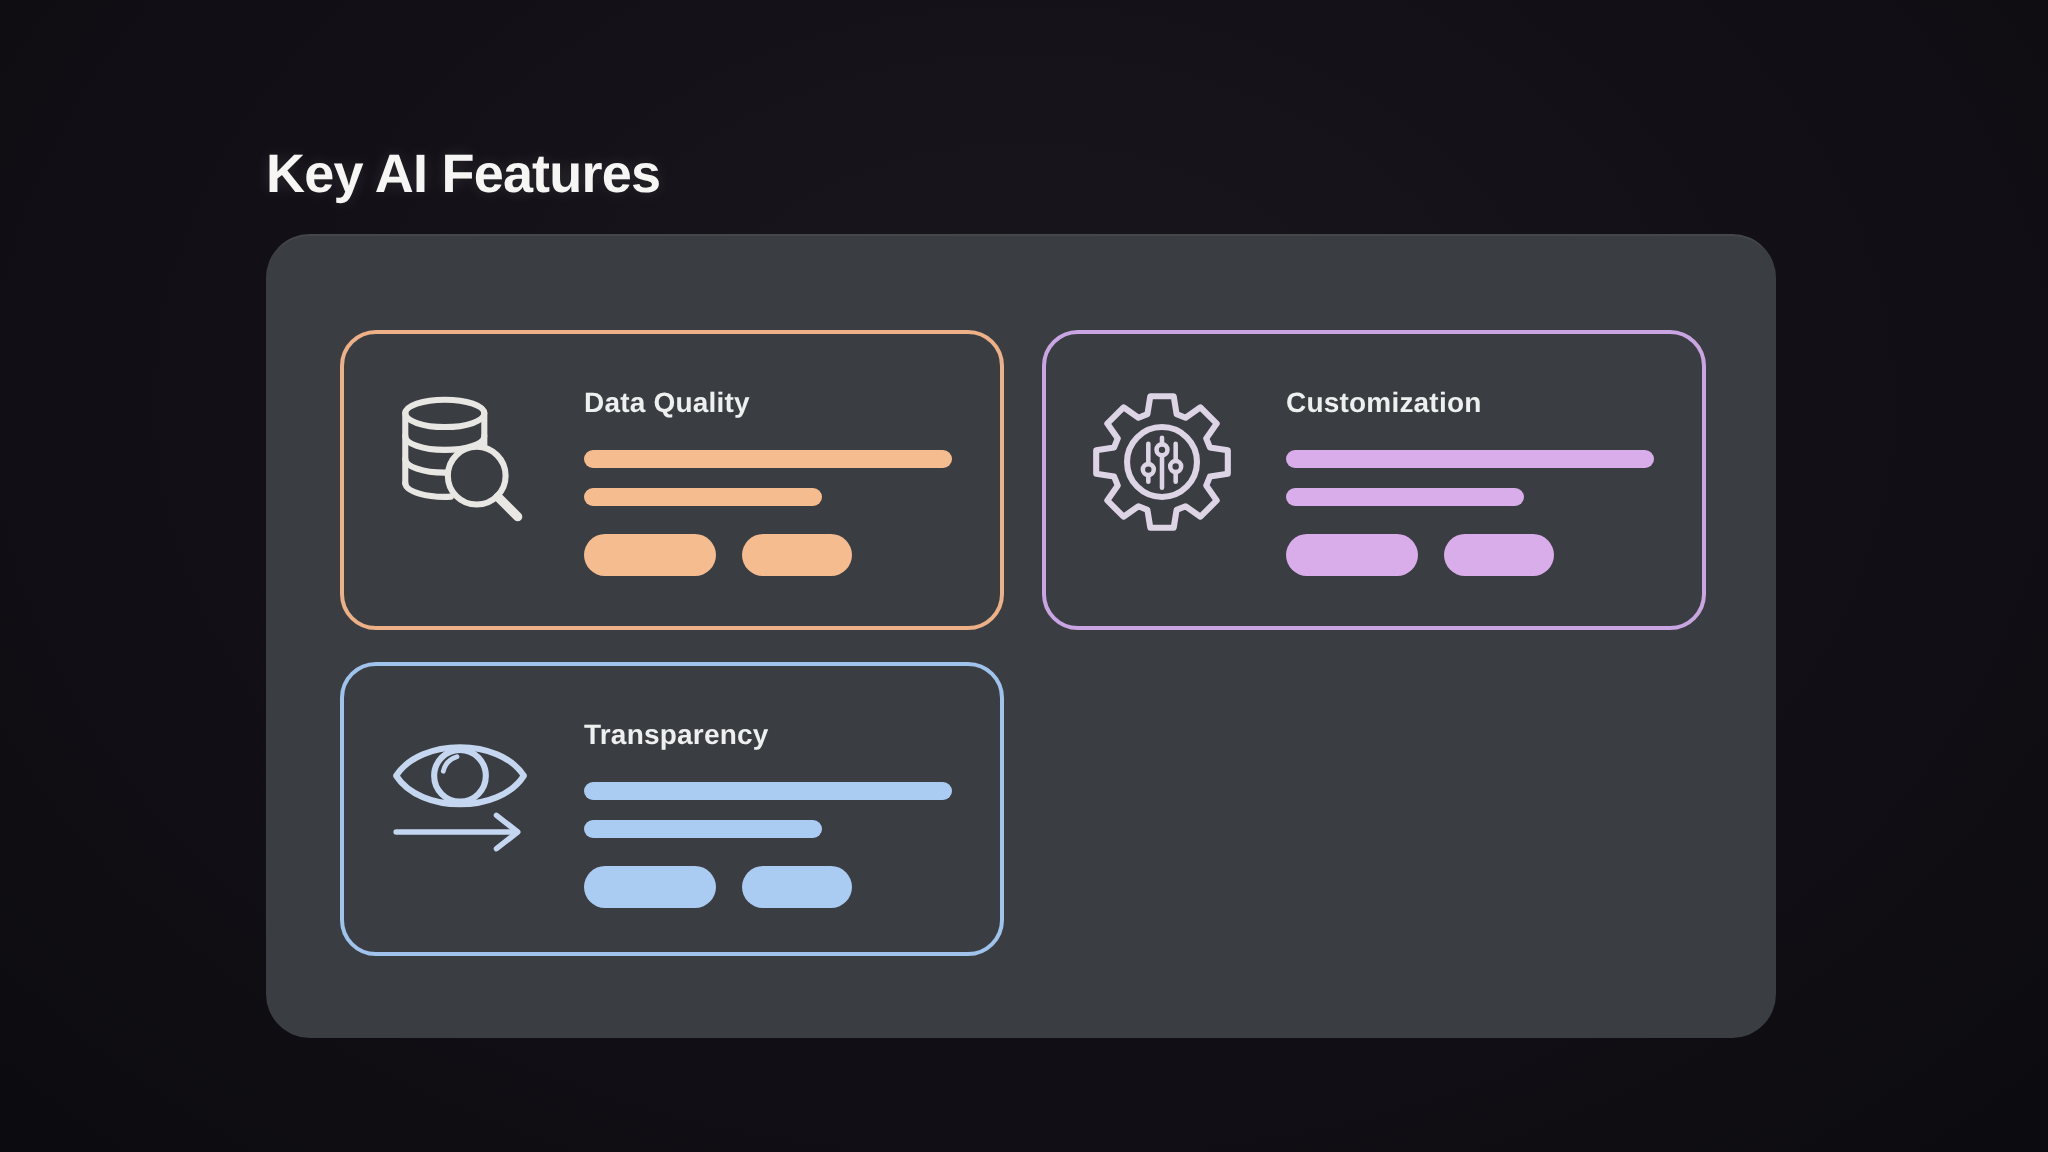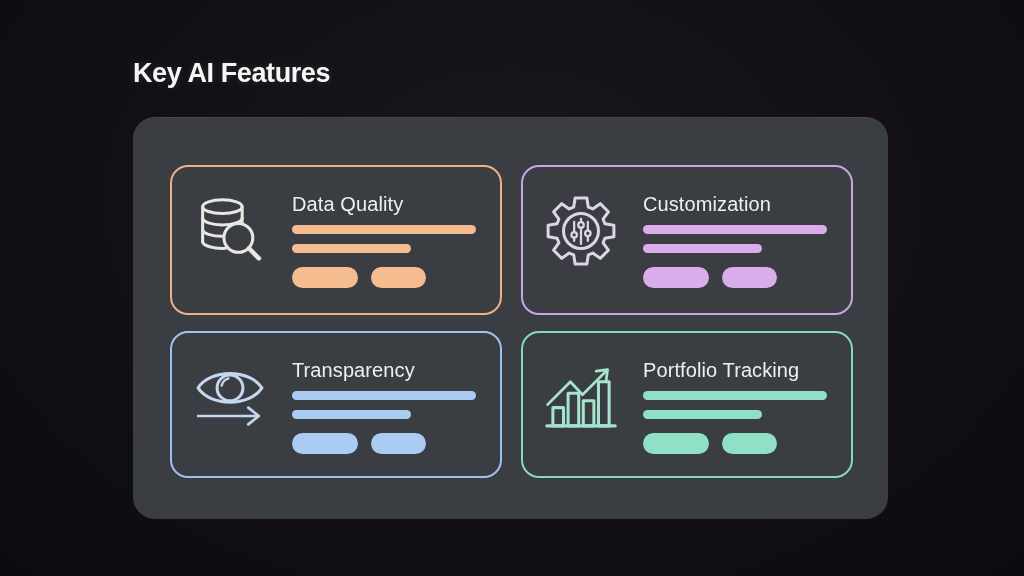--- a/index.html
+++ b/index.html
@@ -14,21 +14,21 @@
     background:var(--bg);
     font-family:"Liberation Sans", sans-serif;
   }
   .stage{
     position:relative;
     width:1024px;height:576px;
     background:radial-gradient(ellipse at 50% 35%, #1a181d 0%, #121016 55%, #0c0b0f 100%);
   }
   .slide-title{
     position:absolute;
-    left:133px;top:58px;
+    left:133px;top:72px;
     font-size:27px;
     font-weight:700;
     letter-spacing:-0.4px;
     color:var(--title-color);
     text-shadow:0 0 8px rgba(255,255,255,0.12);
   }
   .panel{
     position:absolute;
     left:133px;top:117px;
     width:755px;height:402px;
@@ -62,22 +62,22 @@
   }
   .icon svg .occlude{
     fill:var(--panel);
     stroke:var(--icon-stroke);
     stroke-linecap:round;
     stroke-linejoin:round;
   }
   .card-title{
     position:absolute;
     left:120px;top:26px;
-    font-size:20px;
-    font-weight:400;
+    font-size:14px;
+    font-weight:700;
     color:var(--card-title-color);
     letter-spacing:0.1px;
     white-space:nowrap;
     text-align:center;
   }
   .ph-line{
     position:absolute;
     left:120px;
     height:9px;
     border-radius:5px;
@@ -154,33 +154,15 @@
           <path class="st" d="M74 64 L88 75 L74 86" stroke-width="3.6"></path>
         </svg>
       </div>
       <div class="card-title">Transparency</div>
       <div class="ph-line long"></div>
       <div class="ph-line short"></div>
       <div class="ph-pill first"></div>
       <div class="ph-pill second"></div>
     </div>
 
-    <div class="card" style="--accent: #86d8bf; --fill: #90dfc7; --icon-stroke: #a6e4ce;">
-      <div class="icon">
-        <svg viewBox="0 0 100 100">
-          <path class="st" d="M5 88 H95" stroke-width="4"></path>
-          <rect class="st" x="13" y="64" width="14" height="24" stroke-width="4"></rect>
-          <rect class="st" x="33" y="45" width="14" height="43" stroke-width="4"></rect>
-          <rect class="st" x="53" y="55" width="14" height="33" stroke-width="4"></rect>
-          <rect class="st" x="73" y="30" width="14" height="58" stroke-width="4"></rect>
-          <path class="st" d="M6 60 L36 30 L52 47 L84 15" stroke-width="3.6"></path>
-          <path class="st" d="M70 16 L85 14 L83 29" stroke-width="3.6"></path>
-        </svg>
-      </div>
-      <div class="card-title">Portfolio Tracking</div>
-      <div class="ph-line long"></div>
-      <div class="ph-line short"></div>
-      <div class="ph-pill first"></div>
-      <div class="ph-pill second"></div>
-    </div>
 
   </div>
 </div>
 
 </body></html>

